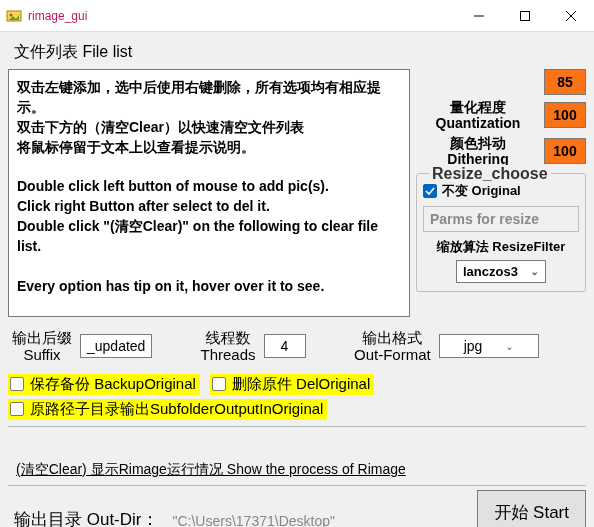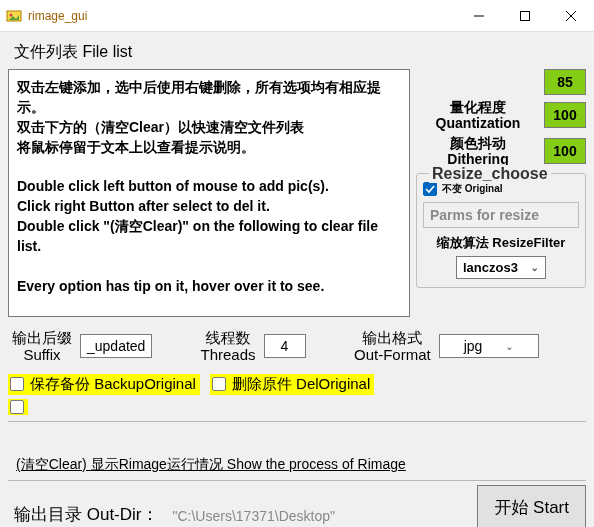--- a/index.html
+++ b/index.html
@@ -1,32 +1,32 @@
 <!DOCTYPE html>
 <html><head>
 <meta charset="utf-8">
 <style>
 *{box-sizing:border-box;margin:0;padding:0;font-family:"Microsoft YaHei","Segoe UI",sans-serif;}
 body{background:#f0f0f0;width:594px;height:527px;}
 .titlebar{height:32px;background:#fff;display:flex;align-items:center;padding-left:6px;border-bottom:1px solid #e0e0e0;}
 .titlebar .icon{width:16px;height:16px;display:inline-block;margin-right:6px;}
-.titlebar .title{font-size:12px;flex:1;color:#a16207;}
+.titlebar .title{font-size:12px;flex:1;color:#be185d;}
 .titlebar .controls{display:flex;}
 .titlebar .controls div{width:46px;height:32px;display:flex;align-items:center;justify-content:center;font-size:13px;color:#000;}
 .client{background:#f0f0f0;padding:6px 8px 0 8px;}
 .fileheader{font-size:16px;padding:4px 6px 6px 6px;}
 .toprow{display:flex;gap:6px;font-weight:bold;}
 .filelist{flex:1;background:#fff;border:1px solid #7a7a7a;padding:8px 8px;font-size:14px;line-height:1.42;height:248px;white-space:pre-wrap;}
 .rightcol{width:170px;display:flex;flex-direction:column;gap:4px;}
 .paramrow{display:flex;align-items:center;justify-content:flex-end;}
 .paramrow .lbl{font-size:14px;text-align:center;line-height:1.15;flex:1;}
-.numbox{width:42px;height:26px;border:1px solid #7a7a7a;background:#84cc16;font-size:14px;text-align:center;margin-left:4px;display:flex;align-items:center;justify-content:center;}
+.numbox{width:42px;height:26px;border:1px solid #7a7a7a;background:#f97316;font-size:14px;text-align:center;margin-left:4px;display:flex;align-items:center;justify-content:center;}
 .resizegroup{border:1px solid #bfbfbf;border-radius:3px;padding:6px 6px 8px 6px;margin-top:2px;position:relative;}
 .resizegroup .gl{position:absolute;top:-9px;left:12px;font-size:16px;background:#f0f0f0;padding:0 3px;color:#333;}
-.chkrow{display:flex;align-items:center;font-size:10px;gap:5px;padding:2px 0;}
+.chkrow{display:flex;align-items:center;font-size:13px;gap:5px;padding:2px 0;}
 .cb{width:14px;height:14px;border:1px solid #7a7a7a;background:#fff;border-radius:2px;display:inline-flex;align-items:center;justify-content:center;}
 .cb.checked{background:#0067c0;border-color:#0067c0;}
 .cb.checked svg{display:block;}
 .cb svg{display:none;}
 .parmsinput{background:#f0f0f0;border:1px solid #bfbfbf;color:#8a8a8a;font-size:14px;padding:4px 6px;margin-top:4px;}
 .rflabel{font-size:13px;text-align:center;margin-top:6px;}
 .combo{background:#fff;border:1px solid #7a7a7a;font-size:13px;padding:3px 6px;display:flex;align-items:center;justify-content:space-between;margin:4px auto 0 auto;width:90px;}
 .combo .chev,.combo2 .chev{font-size:10px;color:#555;}
 .row2{display:flex;align-items:center;gap:8px;margin-top:12px;padding:0 4px;}
 .row2 .lbl{font-size:15px;text-align:center;line-height:1.15;}
@@ -145,20 +145,21 @@
         <span>保存备份 BackupOriginal</span>
       </span>
       <span class="opt">
         <span class="cb"></span>
         <span>删除原件 DelOriginal</span>
       </span>
     </div>
     <div class="optrow">
       <span class="opt">
         <span class="cb"></span>
+        <span>原路径子目录输出SubfolderOutputInOriginal</span>
       </span>
     </div>
   </div>
 
   <div class="divider"></div>
   <div class="processlabel">(清空Clear) 显示Rimage运行情况 Show the process of Rimage</div>
   <div class="divider"></div>
 
   <div class="bottomrow">
     <div>

